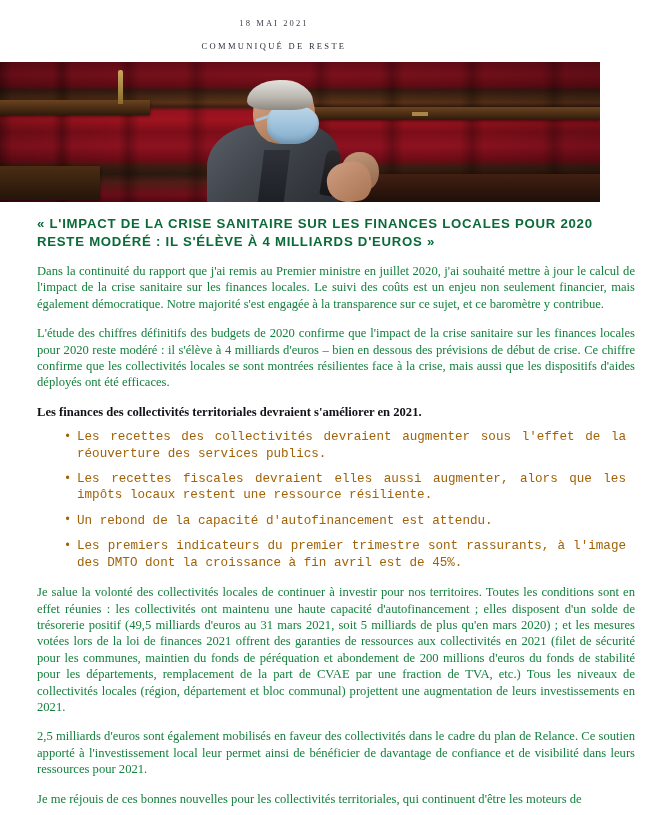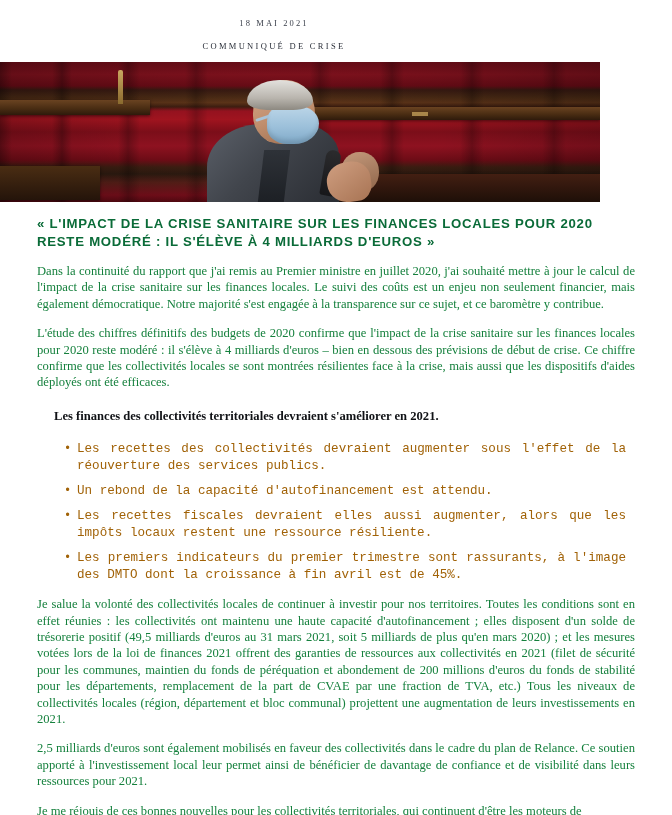--- a/index.html
+++ b/index.html
@@ -261,21 +261,21 @@
     text-align: justify;
     margin: 0 0 13px 0;
     color: #15803d;
   }
 
   .bold-lead {
     font-family: "Liberation Serif", "DejaVu Serif", serif;
     font-weight: bold;
     font-size: 12.6px;
     line-height: 16.4px;
-    margin: 17px;
+    margin: 0;
     color: #101216;
   }
 
   ul.bullets {
     margin: 0 0 13px 0;
     padding-left: 31px;
     list-style: none;
   }
   ul.bullets li {
     font-family: Liberation Mono, monospace;
@@ -295,21 +295,21 @@
   }
 </style>
 </head>
 <body>
 
 <div class="page">
 
   <div class="dateline">18 MAI 2021</div>
 
 
-  <div class="kicker">COMMUNIQUÉ DE CRISE</div>
+  <div class="kicker">COMMUNIQUÉ DE RESTE</div>
 
   <div class="photo-wrap">
     <div class="photo"></div>
     <div class="seats-left"></div>
     <div class="seats-right"></div>
     <div class="rail r1"></div>
     <div class="rail r2"></div>
     <div class="rail r3">
       <div class="rail-plate" style="left:112px; top:5px;"></div>
     </div>
@@ -336,22 +336,22 @@
     <div class="lead-quote">« L'IMPACT DE LA CRISE SANITAIRE SUR LES FINANCES LOCALES POUR 2020 RESTE MODÉRÉ : IL S'ÉLÈVE À 4 MILLIARDS D'EUROS  »</div>
 
     <p class="body">Dans la continuité du rapport que j'ai remis au Premier ministre en juillet 2020, j'ai souhaité mettre à jour le calcul de l'impact de la crise sanitaire sur les finances locales. Le suivi des coûts est un enjeu non seulement financier, mais également démocratique. Notre majorité s'est engagée à la transparence sur ce sujet, et ce baromètre y contribue.</p>
 
     <p class="body">L'étude des chiffres définitifs des budgets de 2020 confirme que l'impact de la crise sanitaire sur les finances locales pour 2020 reste modéré : il s'élève à 4 milliards d'euros – bien en dessous des prévisions de début de crise. Ce chiffre confirme que les collectivités locales se sont montrées résilientes face à la crise, mais aussi que les dispositifs d'aides déployés ont été efficaces.</p>
 
     <p class="bold-lead">Les finances des collectivités territoriales devraient s'améliorer en 2021.</p>
 
     <ul class="bullets">
       <li>Les recettes des collectivités devraient augmenter sous l'effet de la réouverture des services publics.</li>
+      <li>Les recettes fiscales devraient elles aussi augmenter, alors que les impôts locaux restent une ressource résiliente.</li>
       <li>Un rebond de la capacité d'autofinancement est attendu.</li>
-      <li>Les recettes fiscales devraient elles aussi augmenter, alors que les impôts locaux restent une ressource résiliente.</li>
       <li>Les premiers indicateurs du premier trimestre sont rassurants, à l'image des DMTO dont la croissance à fin avril est de 45%.</li>
     </ul>
 
     <p class="body">Je salue la volonté des collectivités locales de continuer à investir pour nos territoires. Toutes les conditions sont en effet réunies : les collectivités ont maintenu une haute capacité d'autofinancement ; elles disposent d'un solde de trésorerie positif (49,5 milliards d'euros au 31 mars 2021, soit 5 milliards de plus qu'en mars 2020) ; et les mesures votées lors de la loi de finances 2021 offrent des garanties de ressources aux collectivités en 2021 (filet de sécurité pour les communes, maintien du fonds de péréquation et abondement de 200 millions d'euros du fonds de stabilité pour les départements, remplacement de la part de CVAE par une fraction de TVA, etc.) Tous les niveaux de collectivités locales (région, département et bloc communal) projettent une augmentation de leurs investissements en 2021.</p>
 
     <p class="body">2,5 milliards d'euros sont également mobilisés en faveur des collectivités dans le cadre du plan de Relance. Ce soutien apporté à l'investissement local leur permet ainsi de bénéficier de davantage de confiance et de visibilité dans leurs ressources pour 2021.</p>
 
     <p class="body">Je me réjouis de ces bonnes nouvelles pour les collectivités territoriales, qui continuent d'être les moteurs de</p>
 
   </div>

